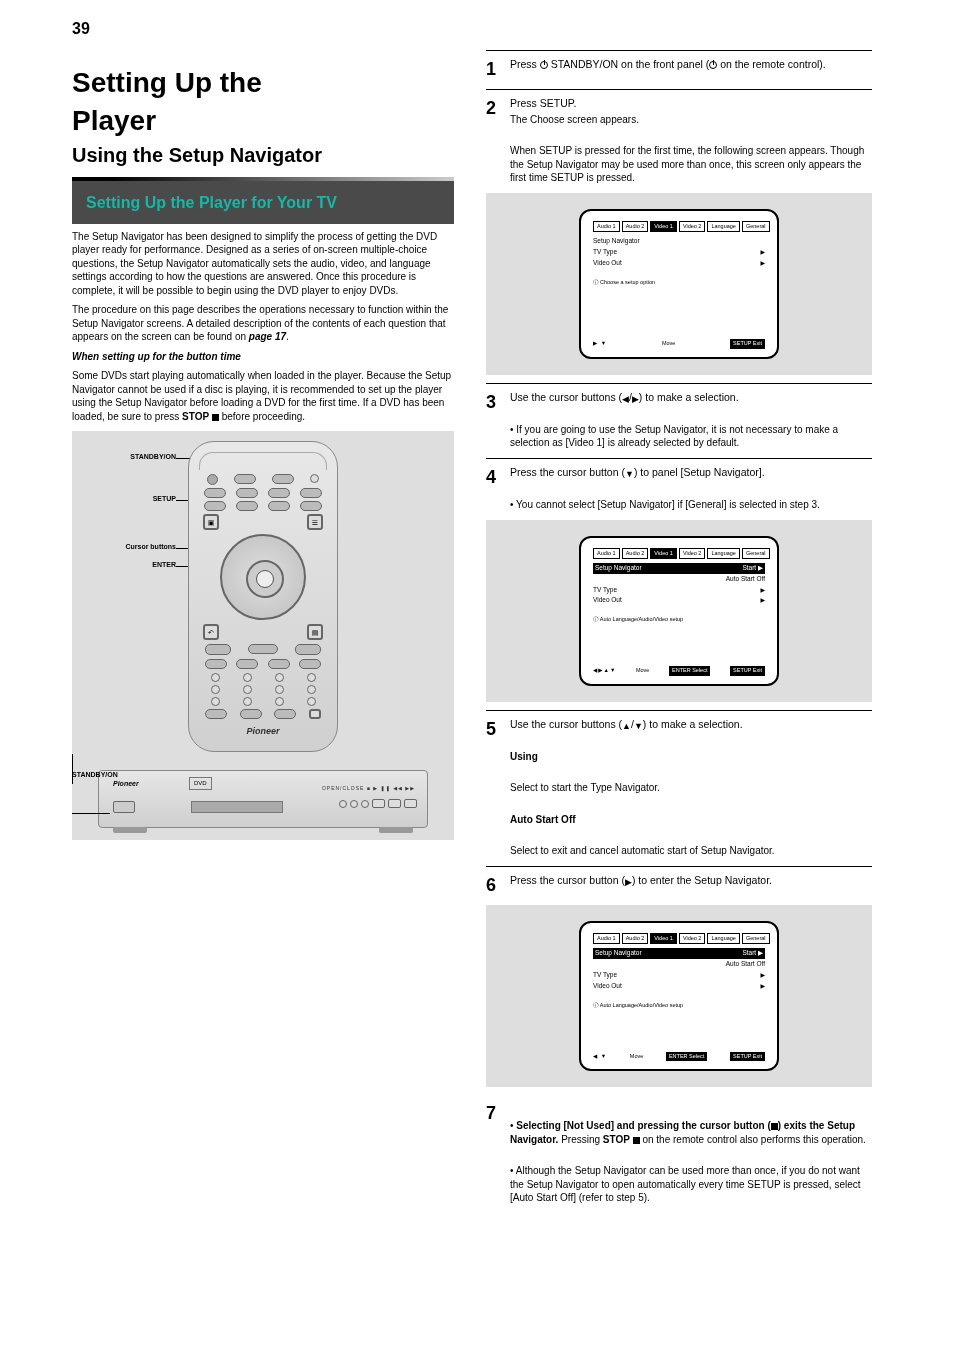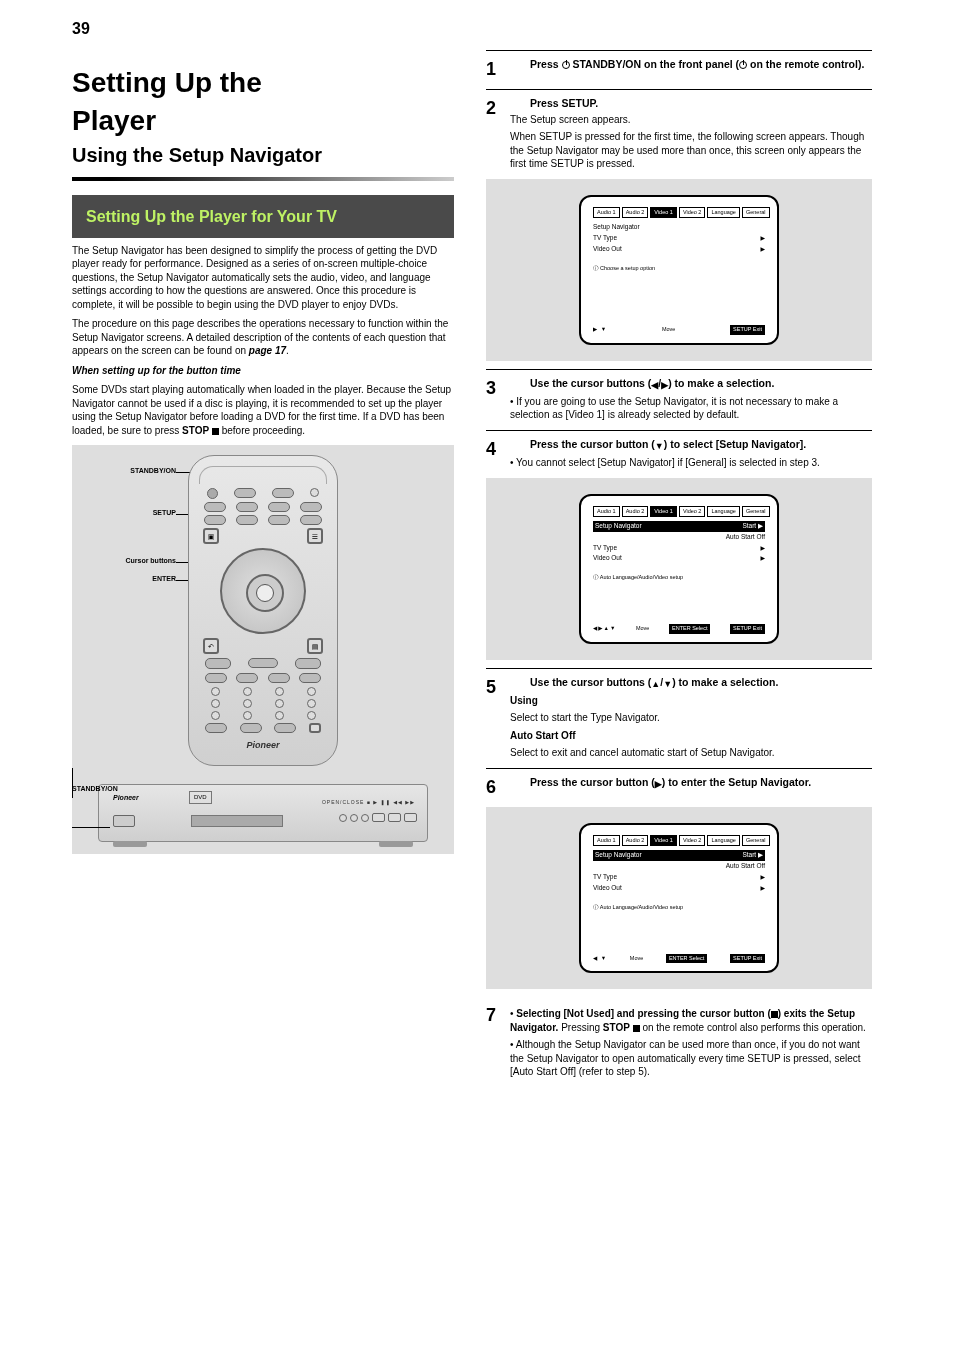--- a/index.html
+++ b/index.html
@@ -45,46 +45,45 @@
   .title-line1 { font-size: 28px; font-weight: bold; }
   .title-line2 { font-size: 28px; font-weight: bold; }
   .title-line3 { font-size: 20px; font-weight: bold; margin-top: 2px; }
   .hr-fade {
     margin-top: 8px;
     height: 4px;
     background: linear-gradient(to right, #000 0%, #000 10%, #ccc 100%);
   }
   .section-heading {
     background: #4a4a4a;
-    color: #bef264;
+    color: #14b8a6;
     font-size: 16px;
     font-weight: bold;
     padding: 12px 14px;
-    margin-top: 14px;
     line-height: 1.2;
   }
   .body-text { font-size: 10px; margin-top: 6px; }
   .body-text p { margin-bottom: 6px; }
   .bold { font-weight: bold; font-style: italic; }
   .step {
     border-top: 1px solid #000;
     padding-top: 6px;
     margin-top: 8px;
   }
   .step-row { display: flex; gap: 6px; }
   .step-num {
     font-size: 18px;
     font-weight: bold;
     width: 18px;
     flex-shrink: 0;
   }
   .step-body { flex: 1; font-size: 10px; }
-  .step-title { font-weight: bold; font-size: 10.5px; display: inline; margin-left: 20px; }
+  .step-title { font-weight: normal; font-size: 10.5px; display: inline; }
   .step-sub { font-size: 10px; margin-top: 2px; }
-  .step-note { font-size: 10px; margin-top: 4px; }
+  .step-note { font-size: 10px; margin-top: 18px; }
 
   .tvbox-wrap {
     background: #dedede;
     padding: 16px 24px;
     margin-top: 8px;
     display: flex;
     justify-content: center;
   }
   .tvframe {
     width: 200px;
@@ -405,21 +404,21 @@
         </span>
       </div>
     </div>
   </div>
 
   <div class="step">
     <div class="step-row">
       <div class="step-num">2</div>
       <div class="step-body">
         <div class="step-title">Press SETUP.</div>
-        <div class="step-sub">The Setup screen appears.</div>
+        <div class="step-sub">The Choose screen appears.</div>
         <div class="step-note">When SETUP is pressed for the first time, the following screen appears. Though the Setup Navigator may be used more than once, this screen only appears the first time SETUP is pressed.</div>
       </div>
     </div>
     <div class="tvbox-wrap">
       <div class="tvframe">
         <div class="tabs">
           <div class="tab">Audio 1</div>
           <div class="tab">Audio 2</div>
           <div class="tab" style="background:#000;color:#fff;">Video 1</div>
           <div class="tab">Video 2</div>
@@ -458,21 +457,21 @@
         <div class="step-note">• <span>If you are going to use the Setup Navigator, it is not necessary to make a selection as [Video 1] is already selected by default.</span></div>
       </div>
     </div>
   </div>
 
   <div class="step">
     <div class="step-row">
       <div class="step-num">4</div>
       <div class="step-body">
         <div class="step-title">
-          <span>Press the cursor button (</span><span class="tri">▼</span><span>) to select [Setup Navigator].</span>
+          <span>Press the cursor button (</span><span class="tri">▼</span><span>) to panel [Setup Navigator].</span>
         </div>
         <div class="step-note">• <span>You cannot select [Setup Navigator] if [General] is selected in step 3.</span></div>
       </div>
     </div>
     <div class="tvbox-wrap">
       <div class="tvframe">
         <div class="tabs">
           <div class="tab">Audio 1</div>
           <div class="tab">Audio 2</div>
           <div class="tab" style="background:#000;color:#fff;">Video 1</div>

